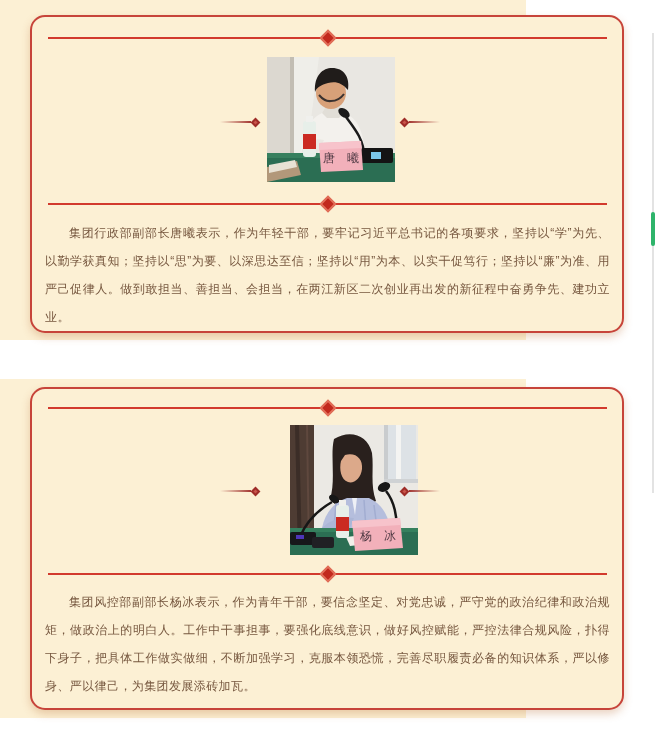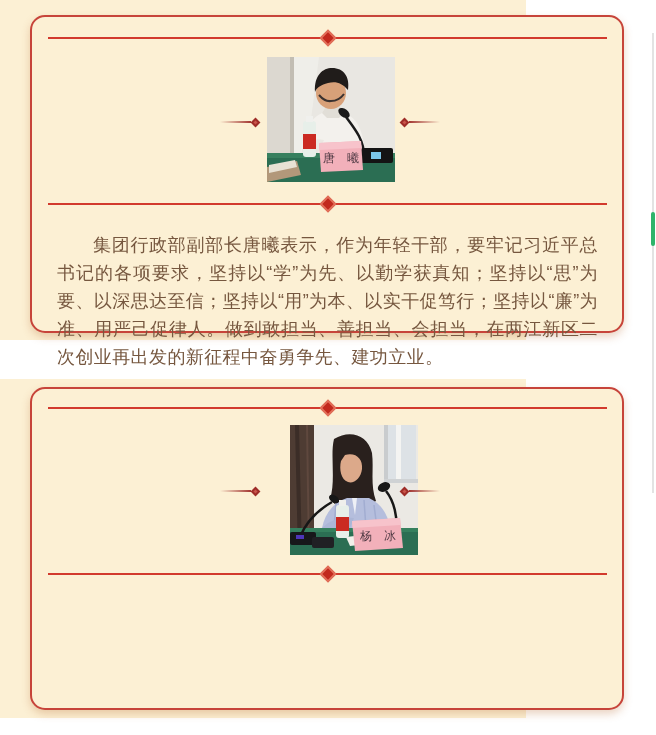--- a/index.html
+++ b/index.html
@@ -36,22 +36,22 @@
   .orn-left{left:188px;}
   .orn-right{left:368px;}
   .orn .line{position:absolute;top:4px;height:2px;}
   .orn-left .line{left:0;right:9px;background:linear-gradient(to right,rgba(158,44,40,0),rgba(158,44,40,0.95));}
   .orn-right .line{right:0;left:9px;background:linear-gradient(to left,rgba(158,44,40,0),rgba(158,44,40,0.95));}
   .orn .dmd{position:absolute;top:1.5px;width:7px;height:7px;transform:rotate(45deg);background:#9e2c28;}
   .orn-left .dmd{right:1px;}
   .orn-right .dmd{left:1px;}
   .orn .dmd::after{content:"";position:absolute;left:2px;top:2px;width:3px;height:3px;background:#c9544a;}
 
-  .para{position:absolute;left:13px;right:12px;margin:12px;
-        font-size:18px;line-height:28px;color:#76573f;
+  .para{position:absolute;left:13px;right:12px;margin:0;
+        font-size:12px;line-height:28px;color:#76573f;
         text-align:justify;text-indent:2em;letter-spacing:0.4px;}
   .card1 .para{top:202px;}
   .card2 .para{top:199px;}
 
   .gutter{position:absolute;right:0;top:0;width:14px;height:735px;background:#ffffff;}
   .track{position:absolute;right:2px;top:33px;width:2px;height:460px;background:#e3e3e3;}
   .thumb{position:absolute;right:1px;top:212px;width:4px;height:34px;background:#2eb46b;border-radius:2px;}
 </style>
 </head>
 <body>
@@ -161,20 +161,21 @@
 
       <span class="orn orn-right">
         <span class="line"></span>
         <span class="dmd"></span>
       </span>
 
       <div class="divider divider-bottom">
         <span class="diamond"></span>
       </div>
 
+      <p class="para">集团风控部副部长杨冰表示，作为青年干部，要信念坚定、对党忠诚，严守党的政治纪律和政治规矩，做政治上的明白人。工作中干事担事，要强化底线意识，做好风控赋能，严控法律合规风险，扑得下身子，把具体工作做实做细，不断加强学习，克服本领恐慌，完善尽职履责必备的知识体系，严以修身、严以律己，为集团发展添砖加瓦。</p>
     </div>
   </section>
 
   <div class="gutter">
     <div class="track"></div>
     <div class="thumb"></div>
   </div>
 
 </div>
 

